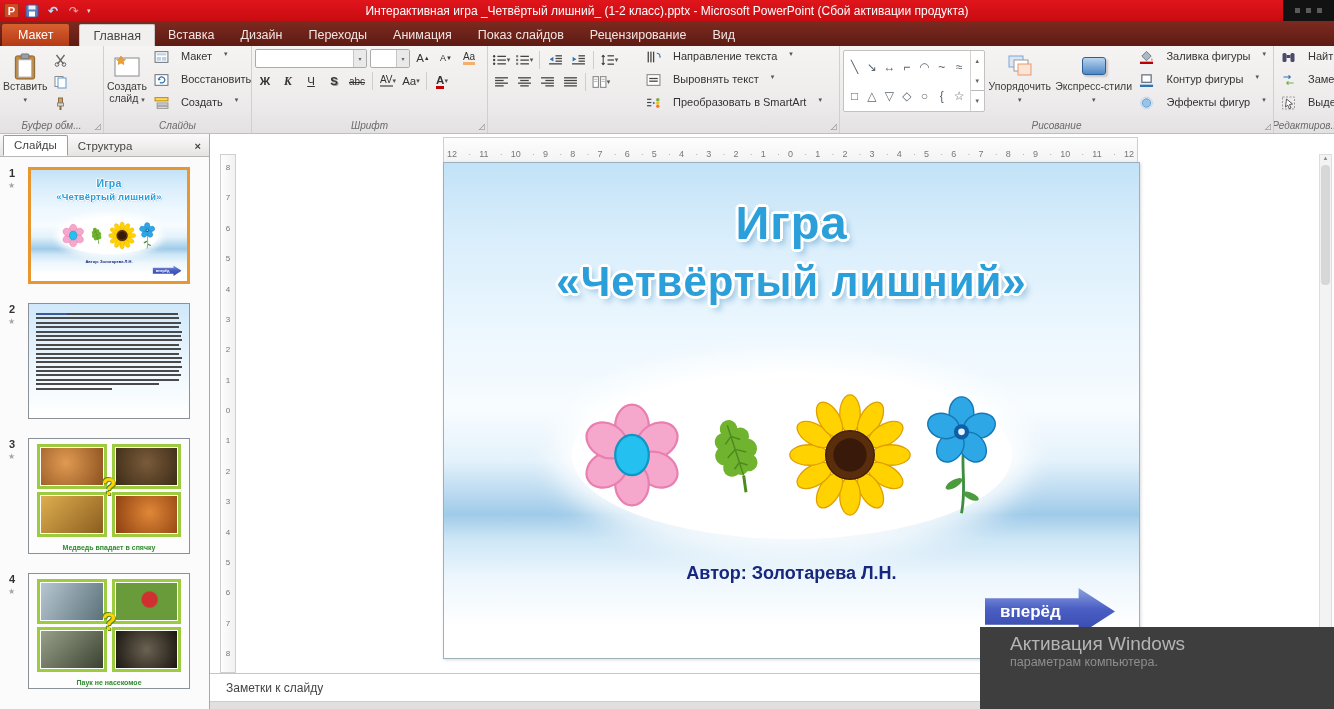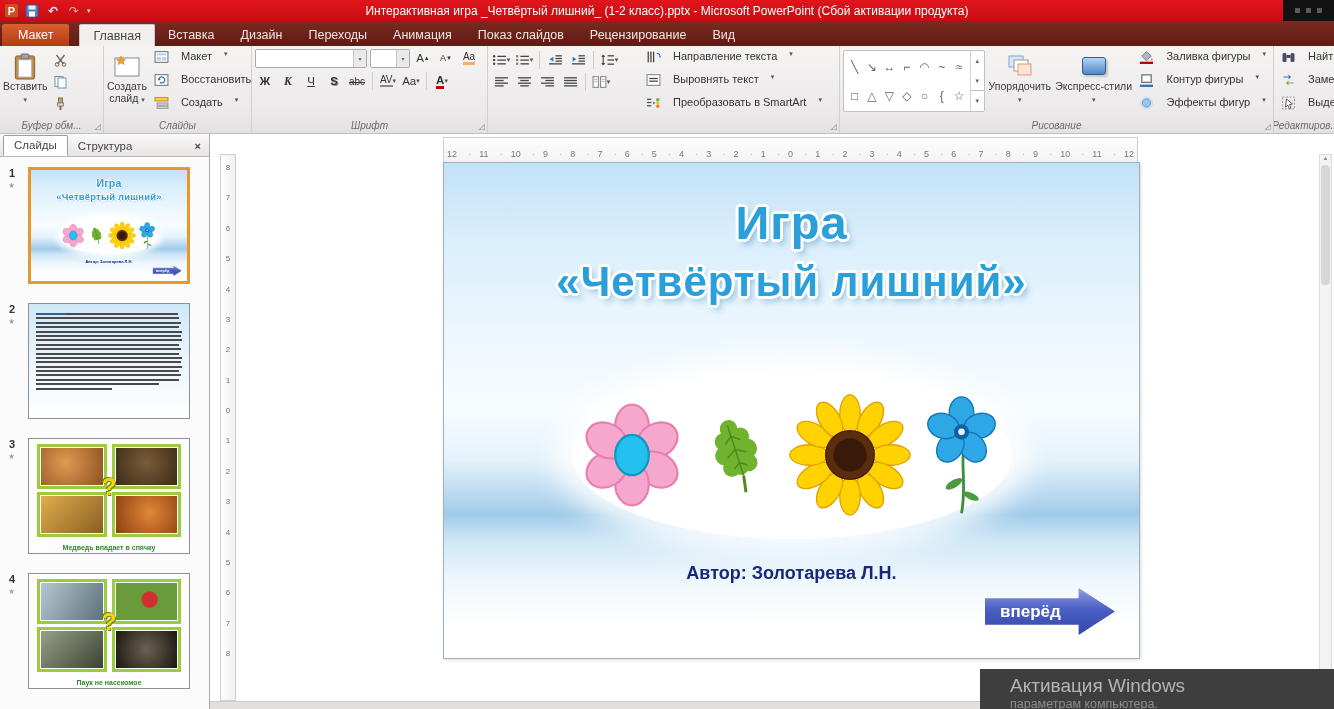--- a/index.html
+++ b/index.html
@@ -131,21 +131,21 @@
   .s-oval svg { flex:none; }
   .s-author { position:absolute; top:400px; width:100%; text-align:center; font-size:18px; font-weight:bold; color:#17277e; }
   .s-next { position:absolute; left:541px; top:425px; width:130px; height:47px; clip-path:polygon(0 22%,72% 22%,72% 0,100% 50%,72% 100%,72% 78%,0 78%);
     background:linear-gradient(180deg,#8fa2e0,#4a5ec4 45%,#3647a8); color:#fff; font-size:17px; font-weight:bold; display:flex; align-items:center; padding-left:15px; }
 
   
   #notes-bar { height:28px; border-top:1px solid #c6c6c6; background:#fff; display:flex; align-items:center; padding-left:16px; color:#444; font-size:12px; }
   #status-strip { height:8px; background:#e2e0df; border-top:1px solid #cfcdcc; }
 
   
-  #wm { position:absolute; left:980px; top:627px; right:0; bottom:0; background:#3f3e3e; color:#b5b4b4; padding:6px 0 0 30px; z-index:5;margin-top:42px; }
+  #wm { position:absolute; left:980px; top:627px; right:0; bottom:0; background:#3f3e3e; color:#b5b4b4; padding:6px 0 0 30px; z-index:5; }
   .wm1 { font-size:19px; }
   .wm2, .wm3 { font-size:12.5px; color:#8f8e8e; }
   .wm2 { margin-top:13px; }
 </style>
 </head>
 <body>
 
 <div id="titlebar">
   <div class="qat">
     <span class="ppt-logo">P</span>
@@ -880,20 +880,23 @@
           <div class="s-next">вперёд</div>
         </div>
       </div>
 
       <div class="canvas-scroll">
         <span>▲</span>
         <div class="cs-thumb"></div>
       </div>
     </div>
 
+    <div id="notes-bar">
+      <span>Заметки к слайду</span>
+    </div>
     <div id="status-strip"></div>
   </div>
 </div>
 
 <div id="wm">
   <div class="wm1">Активация Windows</div>
   <div class="wm3">параметрам компьютера.</div>
 </div>
 
 </body></html>

